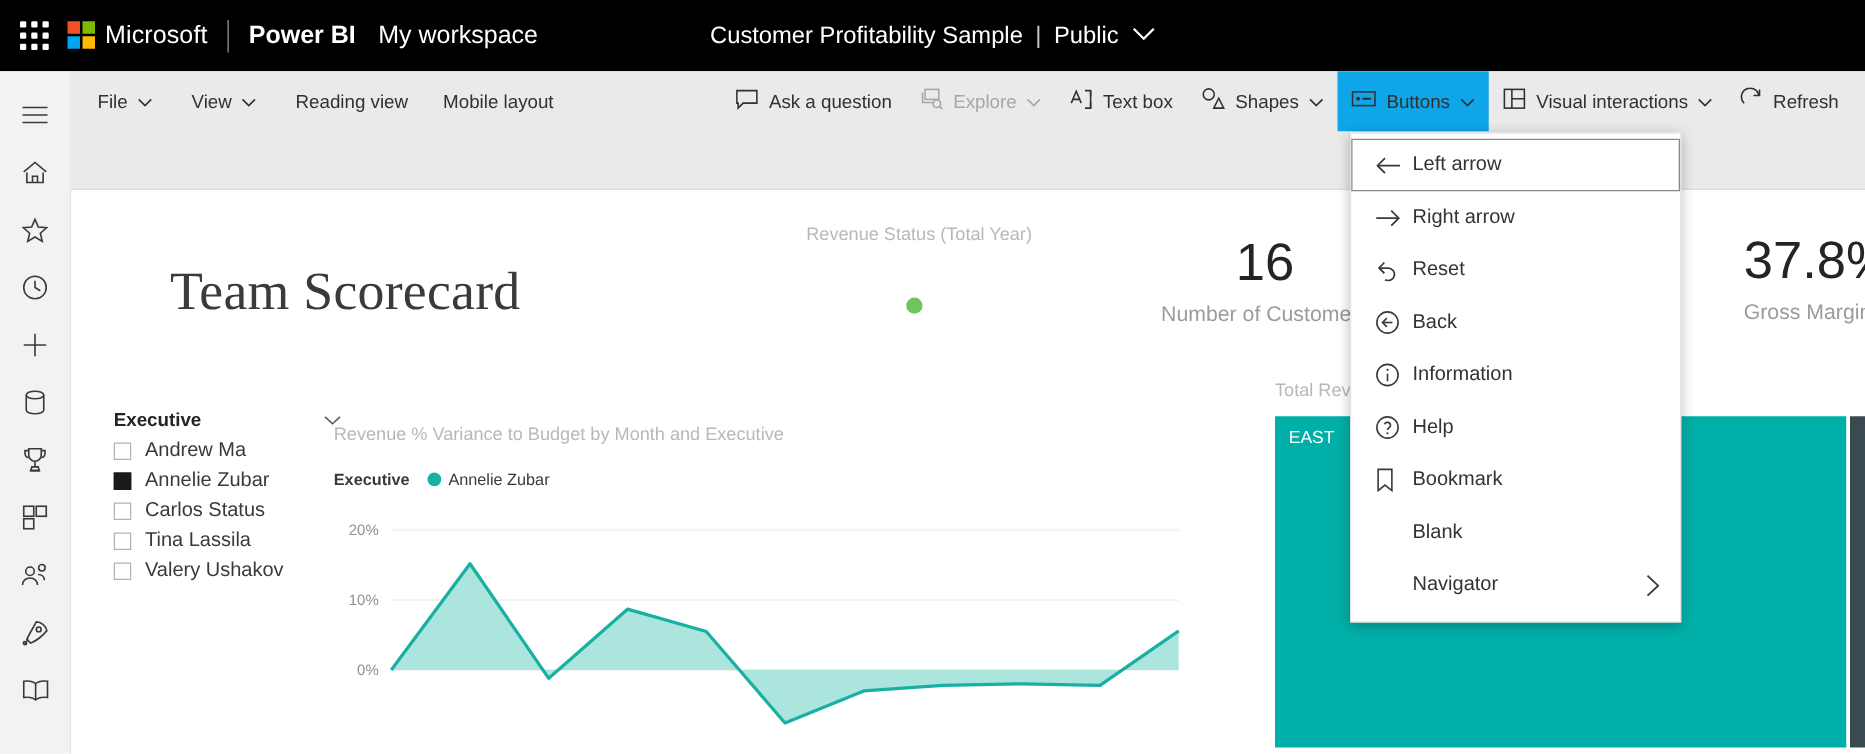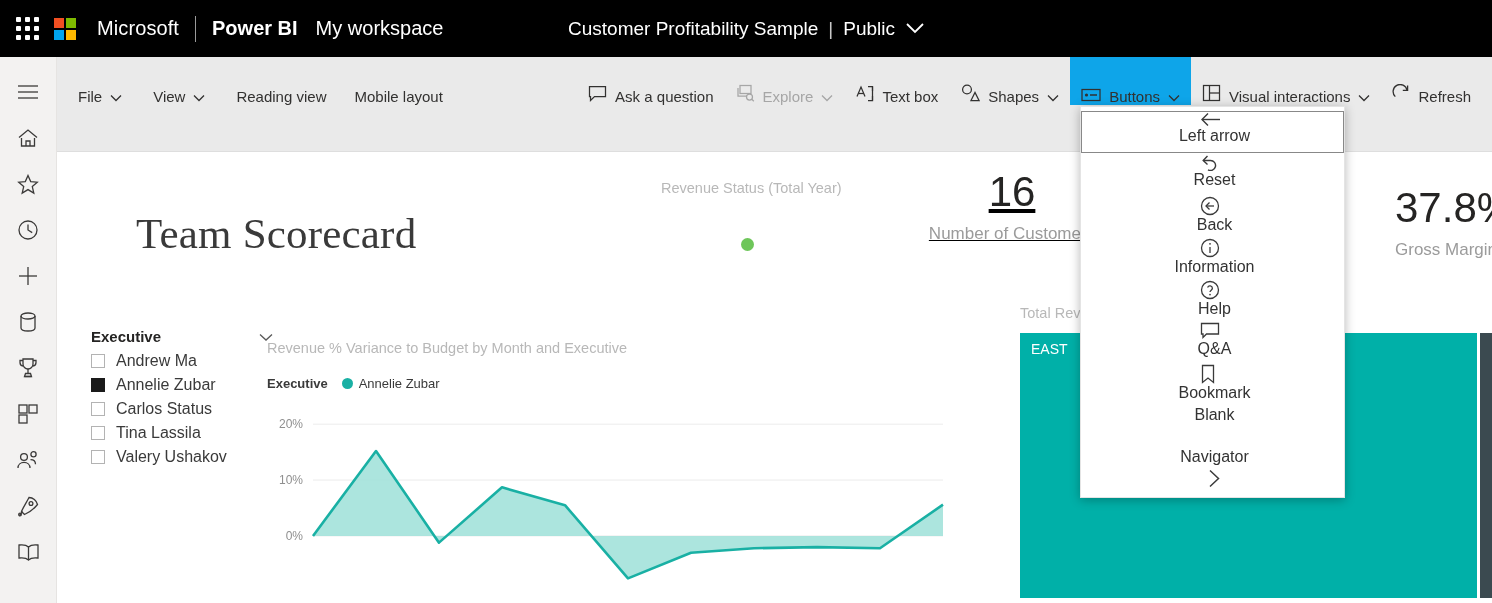--- a/index.html
+++ b/index.html
@@ -13,21 +13,21 @@
 
   
   .topbar {
     position: absolute; top: 0; left: 0; width: 1492px; height: 57px;
     background: #000000; color: #ffffff;
     display: flex; align-items: center;
   }
   .waffle { width: 54px; display: flex; align-items: center; justify-content: center; cursor: pointer; }
   .waffle-grid { display: grid; grid-template-columns: repeat(3, 5px); grid-gap: 4px; }
   .waffle-dot { width: 5px; height: 5px; background: #ffffff; border-radius: 1px; }
-  .ms-logo-wrap { display: flex; align-items: flex-end; gap: 21px; cursor: pointer; }
+  .ms-logo-wrap { display: flex; align-items: flex-start; gap: 8px; cursor: pointer; }
   .ms-squares { display: grid; grid-template-columns: 10px 10px; grid-template-rows: 10px 10px; grid-gap: 2px; }
   .sq1 { background: #f25022; } .sq2 { background: #7fba00; }
   .sq3 { background: #00a4ef; } .sq4 { background: #ffb900; }
   .ms-word { font-size: 20px; font-weight: 400; letter-spacing: .1px; color: #ffffff; }
   .divider-v { width: 1px; height: 26px; background: #9a9a9a; margin: 0 16px; }
   .pbi-name { font-size: 20px; font-weight: 700; color: #ffffff; }
   .workspace { font-size: 20px; font-weight: 400; color: #ffffff; margin-left: 18px; cursor: pointer; }
   .topbar-center {
     position: absolute; left: 0; right: 0; top: 0; height: 57px;
     display: flex; align-items: center; justify-content: center;
@@ -56,21 +56,21 @@
   .ribbon {
     position: absolute; top: 57px; left: 57px; width: 1435px; height: 95px;
     background: #eaeaea;
     border-bottom: 1px solid #dedede;
   }
   .ribbon-row {
     position: absolute; top: 0; left: 0; right: 0; height: 48px;
     display: flex; align-items: center;
   }
   .rb-item {
-    display: flex; align-items: flex-end; gap: 8px;
+    display: flex; align-items: center; gap: 8px;
     height: 48px; padding: 0 11px;
     font-size: 15px; color: #323130; cursor: pointer; white-space: nowrap;
   }
   .rb-item.disabled { color: #a6a6a6; cursor: default; }
   .rb-item.active { background: #0ea5e9; }
   .rb-spacer { flex: 1 1 auto; }
   .chev { display: inline-block; }
 
   
   .canvas {
@@ -102,21 +102,21 @@
   .vis-title { font-size: 14.5px; color: #b8b8b8; white-space: nowrap; }
   .legend-row { display: flex; align-items: center; gap: 6px; margin-top: 20px; }
   .legend-title { font-size: 13px; font-weight: 700; color: #3a3a3a; }
   .legend-dot { width: 11px; height: 11px; border-radius: 50%; background: #19b0a4; margin-left: 8px; }
   .legend-name { font-size: 13px; color: #3a3a3a; }
 
   
   .kpi { position: absolute; text-align: center; }
   .kpi-value { font-size: 42px; font-weight: 300; color: #252423; line-height: 1; white-space: nowrap; }
   .kpi-label { font-size: 17px; color: #9b9b9b; margin-top: 11px; white-space: nowrap; }
-  .status-vis { position: absolute; left: 588px; top: 28px; margin-left: 16px; }
+  .status-vis { position: absolute; left: 588px; top: 28px; }
   .status-title { font-size: 14.5px; color: #b8b8b8; white-space: nowrap; }
   .status-dot {
     width: 13px; height: 13px; border-radius: 50%; background: #6ec martyr;
     background: #6ec65a; margin: 42px auto 0; margin-left: 80px;
   }
 
   
   .treemap { position: absolute; left: 963px; top: 153px; width: 520px; height: 300px; }
   .treemap-title { font-size: 14.5px; color: #b8b8b8; white-space: nowrap; }
   .tm-row { display: flex; gap: 3px; margin-top: 12px; height: 265px; }
@@ -133,21 +133,20 @@
     box-shadow: 0 2px 10px rgba(0,0,0,.28);
     border: 1px solid #e4e4e4;
     z-index: 50;
     padding: 4px 0 8px 0;
   }
   .menu-item {
     display: flex; align-items: center;
     height: 42px; padding: 0 14px 0 18px;
     font-size: 16px; color: #333333; cursor: pointer;
     border: 1px solid transparent;
-    flex-direction: column;
   }
   .menu-item.focused { border-color: #888888; }
   .menu-ico {
     width: 30px; flex: none; display: flex; align-items: center;
     color: #444444;
   }
   .menu-text { flex: 1 1 auto; white-space: nowrap; }
   .menu-sub { color: #444444; display: flex; align-items: center; }
 </style>
 </head>
@@ -420,21 +419,21 @@
           <path d="M 46 136.94117647058823 L 46 136.94117647058823 L 109 52 L 172 143.64705882352942 L 235 88.32352941176471 L 298 106.20588235294117 L 361 179.41176470588235 L 424 153.7058823529412 L 487 149.23529411764707 L 550 148.11764705882354 L 613 149.23529411764707 L 676 105.6470588235294 L 676 136.94117647058823 Z" fill="#9ee0d8" fill-opacity="0.85" stroke="none"></path>
           <path d="M 46 136.94117647058823 L 109 52 L 172 143.64705882352942 L 235 88.32352941176471 L 298 106.20588235294117 L 361 179.41176470588235 L 424 153.7058823529412 L 487 149.23529411764707 L 550 148.11764705882354 L 613 149.23529411764707 L 676 105.6470588235294" fill="none" stroke="#19b0a4" stroke-width="2.6" stroke-linejoin="round"></path>
         </svg>
     </div>
 
     <div class="status-vis">
       <div class="status-title">Revenue Status (Total Year)</div>
       <div class="status-dot"></div>
     </div>
 
-    <div class="kpi" style="left:855px; top:19px; width:200px;text-decoration:underline;">
+    <div class="kpi" style="left:855px; top:37px; width:200px;">
       <div class="kpi-value">16</div>
       <div class="kpi-label">Number of Customers</div>
     </div>
 
     <div class="kpi" style="left:1320px; top:35px; width:200px; text-align:left;">
       <div class="kpi-value" style="padding-left:18px">37.8%</div>
       <div class="kpi-label" style="padding-left:18px">Gross Margin</div>
     </div>
 
     <div class="treemap">
@@ -456,20 +455,29 @@
     <div class="menu-item focused">
       <span class="menu-ico">
         <svg width="21" height="15" viewBox="0 0 21 15" fill="none" stroke="#3a3a3a" stroke-width="1.4">
             <path d="M20 7.5H2"></path>
             <path d="M8 1.5L2 7.5l6 6"></path>
           </svg>
       </span>
       <span class="menu-text">Left arrow</span>
     </div>
 
+    <div class="menu-item">
+      <span class="menu-ico">
+        <svg width="21" height="15" viewBox="0 0 21 15" fill="none" stroke="#3a3a3a" stroke-width="1.4">
+            <path d="M1 7.5h18"></path>
+            <path d="M13 1.5l6 6-6 6"></path>
+          </svg>
+      </span>
+      <span class="menu-text">Right arrow</span>
+    </div>
 
     <div class="menu-item">
       <span class="menu-ico">
         <svg width="20" height="17" viewBox="0 0 20 17" fill="none" stroke="#3a3a3a" stroke-width="1.4">
             <path d="M3.5 6.5h7a5 5 0 11-2.5 9.3"></path>
             <path d="M7.5 2L3.2 6.4l4.3 4.2"></path>
           </svg>
       </span>
       <span class="menu-text">Reset</span>
     </div>
@@ -500,28 +508,20 @@
       <span class="menu-ico">
         <svg width="20" height="20" viewBox="0 0 20 20" fill="none" stroke="#3a3a3a" stroke-width="1.3">
             <circle cx="10" cy="10" r="8.5"></circle>
             <path d="M7.6 7.4a2.5 2.5 0 014.8.9c0 1.7-2.4 2-2.4 3.7"></path>
             <circle cx="10" cy="14.6" r="0.85" fill="#3a3a3a" stroke="none"></circle>
           </svg>
       </span>
       <span class="menu-text">Help</span>
     </div>
 
-    <div class="menu-item">
-      <span class="menu-ico">
-        <svg width="20" height="18" viewBox="0 0 20 18" fill="none" stroke="#3a3a3a" stroke-width="1.3">
-            <path d="M1.5 1.5h17v10.5h-12l-3.5 3.5v-3.5h-1.5z"></path>
-          </svg>
-      </span>
-      <span class="menu-text">Q&amp;A</span>
-    </div>
 
     <div class="menu-item">
       <span class="menu-ico">
         <svg width="16" height="20" viewBox="0 0 16 20" fill="none" stroke="#3a3a3a" stroke-width="1.3">
             <path d="M2.5 1.5h11v17l-5.5-4.5-5.5 4.5z"></path>
           </svg>
       </span>
       <span class="menu-text">Bookmark</span>
     </div>
 

